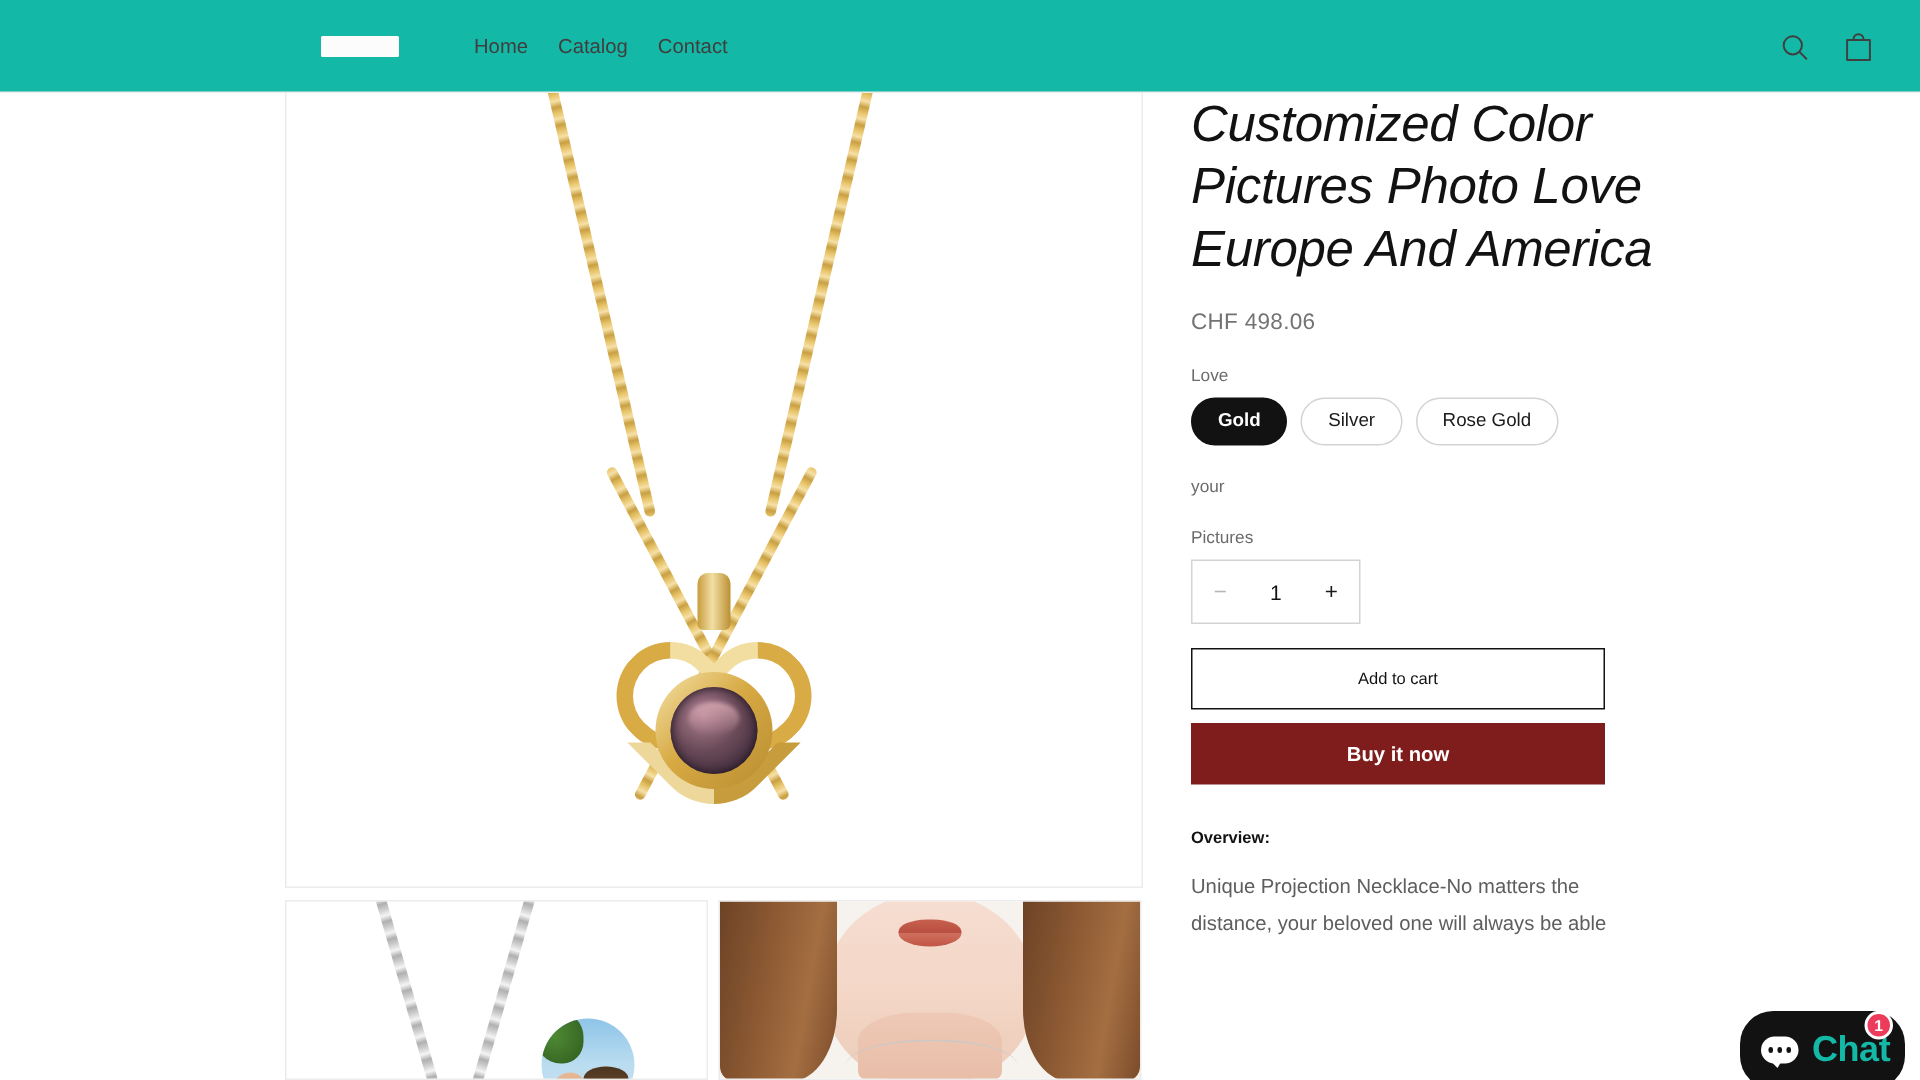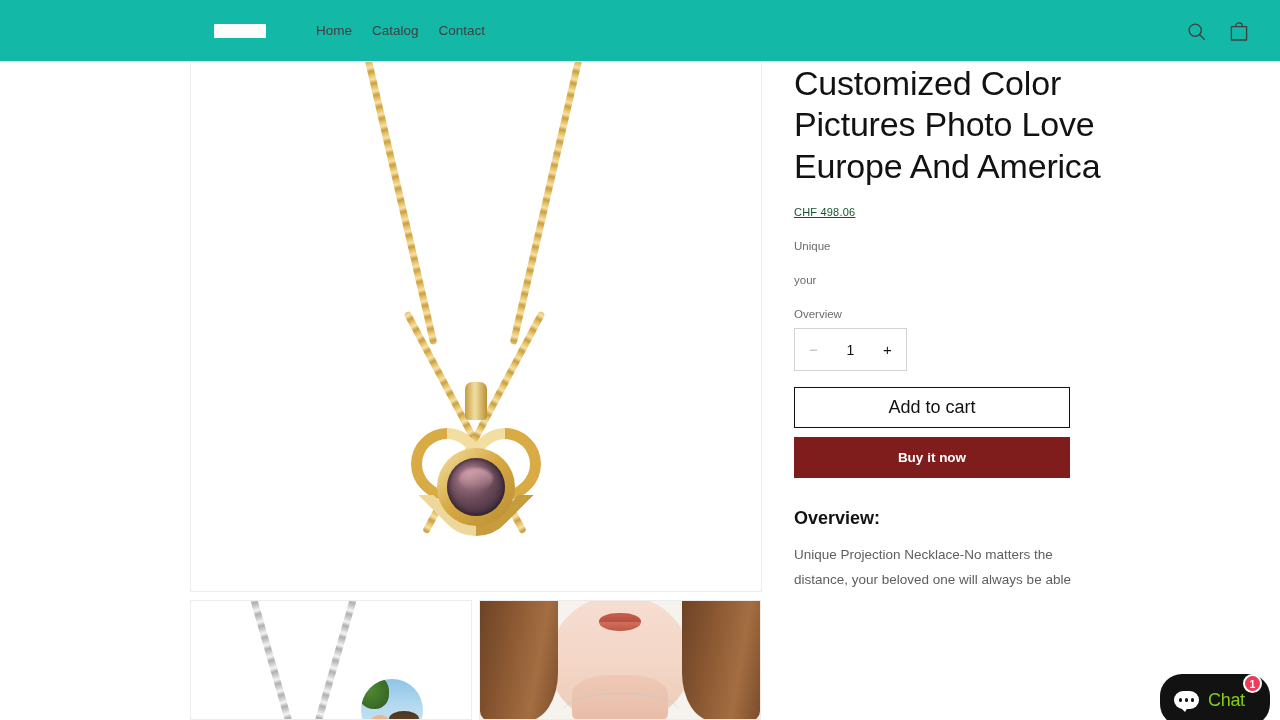--- a/index.html
+++ b/index.html
@@ -209,27 +209,27 @@
     padding-top: 0;
     overflow: hidden;
   }
   .product-title {
     font-size: 34px;
     line-height: 1.22;
     font-weight: 400;
     letter-spacing: -0.2px;
     color: #121212;
     margin-top: 1px;
+    font-style: italic;
   }
   .price {
-    font-size: 11px;
-    color: #14532d;
+    font-size: 15px;
+    color: #737373;
     margin-top: 19px;
     letter-spacing: 0.2px;
-    text-decoration: underline;
   }
   .opt-label {
     font-size: 11.5px;
     color: #6b6b6b;
     margin-top: 22px;
     margin-bottom: 8px;
   }
   .pill-row { display: flex; gap: 9px; flex-wrap: wrap; }
   .pill {
     border: 1px solid #d3d3d3;
@@ -295,39 +295,39 @@
     font-family: "Liberation Sans", sans-serif;
   }
   .atc-btn {
     display: block;
     width: 276px;
     height: 41px;
     margin-top: 16px;
     background: #ffffff;
     color: #121212;
     border: 1px solid #121212;
-    font-size: 18px;
+    font-size: 11px;
     cursor: pointer;
     font-family: "Liberation Sans", sans-serif;
   }
   .buy-btn {
     display: block;
     width: 276px;
     height: 41px;
     margin-top: 9px;
     background: #7f1d1d;
     color: #ffffff;
     border: none;
     font-size: 13.5px;
     font-weight: 700;
     cursor: pointer;
     font-family: "Liberation Sans", sans-serif;
   }
   .overview-head {
-    font-size: 18px;
+    font-size: 11px;
     font-weight: 700;
     color: #121212;
     margin-top: 30px;
   }
   .overview-body {
     font-size: 13.5px;
     line-height: 1.82;
     color: #5e5e5e;
     margin-top: 14px;
   }
@@ -359,23 +359,23 @@
     content: "";
     position: absolute;
     left: 6px; bottom: -3px;
     width: 0; height: 0;
     border-left: 5px solid transparent;
     border-right: 3px solid transparent;
     border-top: 5px solid #ffffff;
   }
   .chat-dot { width: 3.2px; height: 3.2px; background: #121212; border-radius: 50%; }
   .chat-label {
-    color: #84cc16;
-    font-size: 18px;
-    font-weight: 400;
+    color: #14b8a6;
+    font-size: 24px;
+    font-weight: 700;
     letter-spacing: -0.3px;
   }
   .chat-badge {
     position: absolute;
     top: 0px; right: 8px;
     width: 19px; height: 19px;
     border-radius: 50%;
     background: #ec3b5b;
     color: #ffffff;
     font-size: 10.5px;
@@ -465,25 +465,30 @@
       </div>
     </div>
   </section>
 
   <section class="info">
 
     <h1 class="product-title">Customized Color Pictures Photo Love Europe And America</h1>
 
     <div class="price">CHF 498.06</div>
 
-    <div class="opt-label">Unique</div>
+    <div class="opt-label">Love</div>
+    <div class="pill-row">
+      <button class="pill selected">Gold</button>
+      <button class="pill">Silver</button>
+      <button class="pill">Rose Gold</button>
+    </div>
 
     <div class="opt-label">your</div>
 
-    <div class="qty-label">Overview</div>
+    <div class="qty-label">Pictures</div>
     <div class="qty-box">
       <button class="qty-btn minus">−</button>
       <div class="qty-val">1</div>
       <button class="qty-btn">+</button>
     </div>
 
     <button class="atc-btn">Add to cart</button>
     <button class="buy-btn">Buy it now</button>
 
     <div class="overview-head">Overview:</div>

